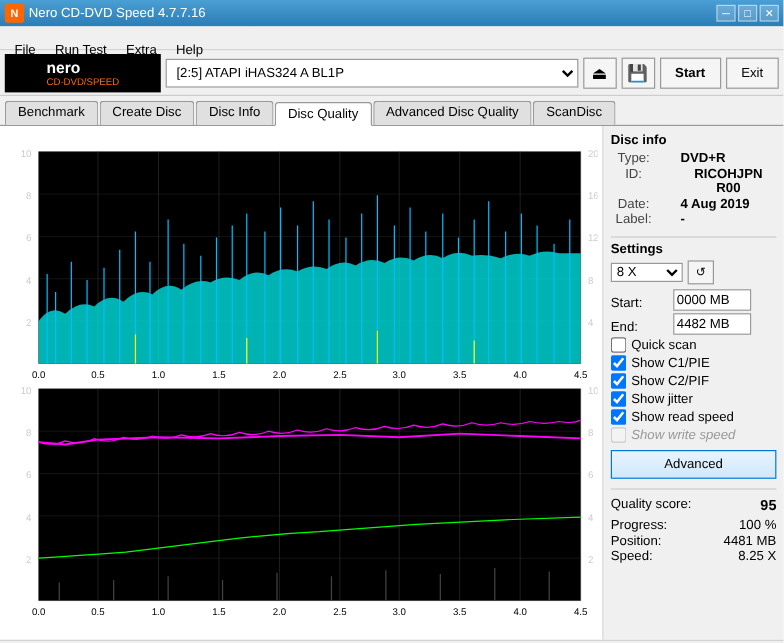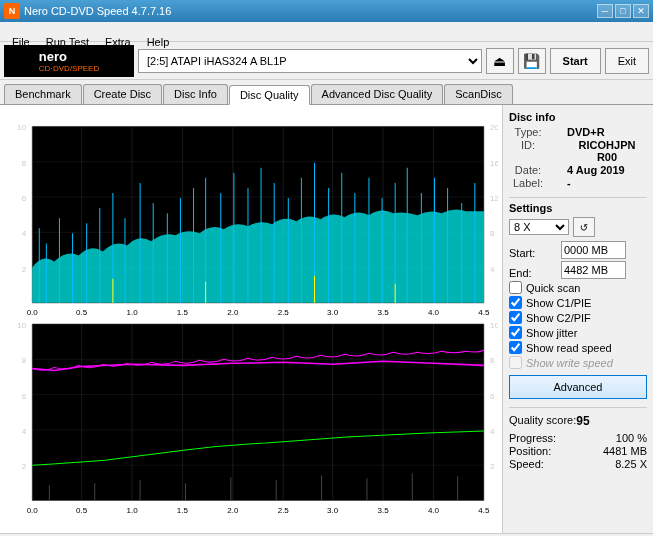--- a/index.html
+++ b/index.html
@@ -47,21 +47,21 @@
     .settings-row { display: flex; gap: 4px; align-items: center; margin-bottom: 4px; }
     .settings-select { width: 60px; height: 16px; border: 1px solid #999; background: white; font-size: 11px; }
     .mb-input { width: 65px; height: 18px; border: 1px solid #999; background: white; font-size: 11px; padding: 0 2px; text-align: left; }
     .input-row { display: flex; align-items: flex-end; gap: 16px; margin-bottom: 2px; }
     .input-label { width: 36px; font-size: 11px; }
     .checkbox-row { display: flex; align-items: center; gap: 4px; margin-bottom: 2px; }
     .checkbox-row input[type=checkbox] { margin: 0; width: 13px; height: 13px; }
     .checkbox-row label { font-size: 11px; }
     .checkbox-row.disabled label { color: #999; font-style: italic; }
     .advanced-btn { width: 100%; height: 24px; border: 1px solid #0078d7; background: linear-gradient(to bottom, #e8f4fe, #d0e8fb); cursor: pointer; font-size: 11px; margin-top: 4px; }
-    .quality-score-row { display: flex; margin-top: 6px; }
+    .quality-score-row { display: flex; justify-content: space-between; margin-top: 6px; }
     .quality-score-label { font-size: 11px; }
     .quality-score-value { font-weight: bold; font-size: 12px; }
     .progress-section { margin-top: 4px; }
     .progress-row { display: flex; justify-content: space-between; margin-bottom: 1px; }
     .divider { border-top: 1px solid #ccc; margin: 4px 0; }
 
     
     .stats-bar { background: #f0f0f0; border-top: 1px solid #ccc; padding: 3px 6px; display: flex; gap: 12px; font-size: 11px; }
     svg { display: block; }
   </style>

